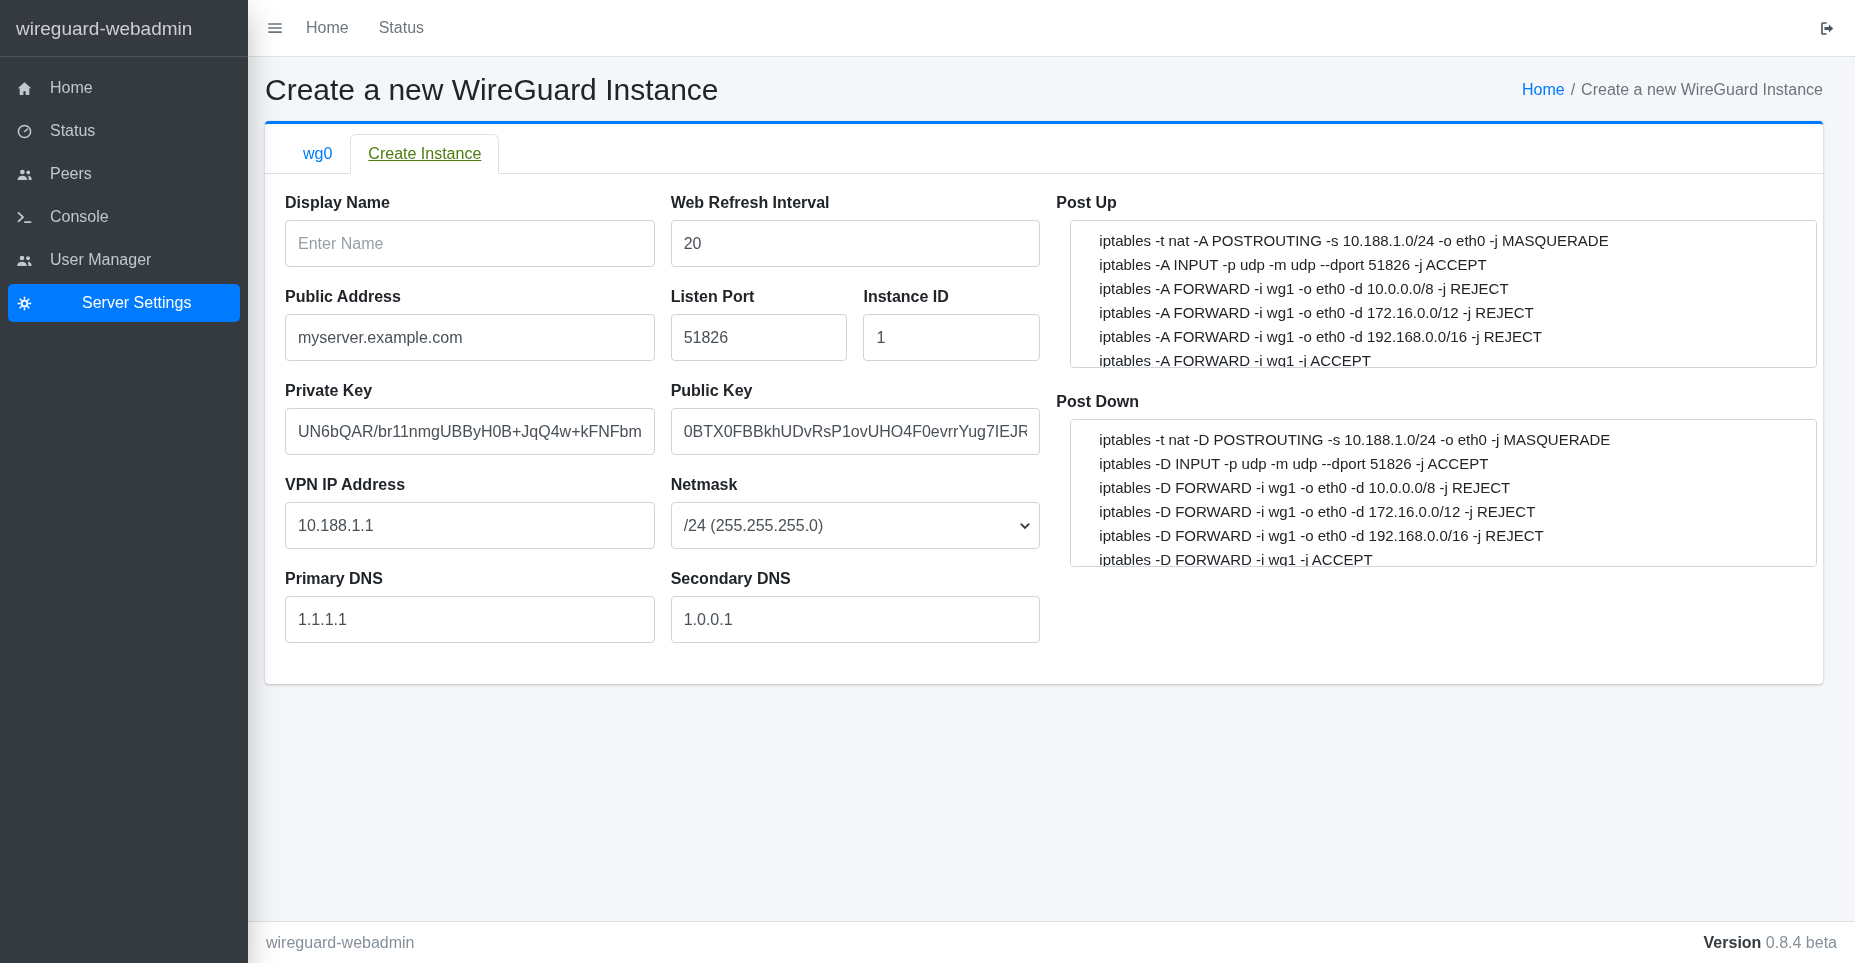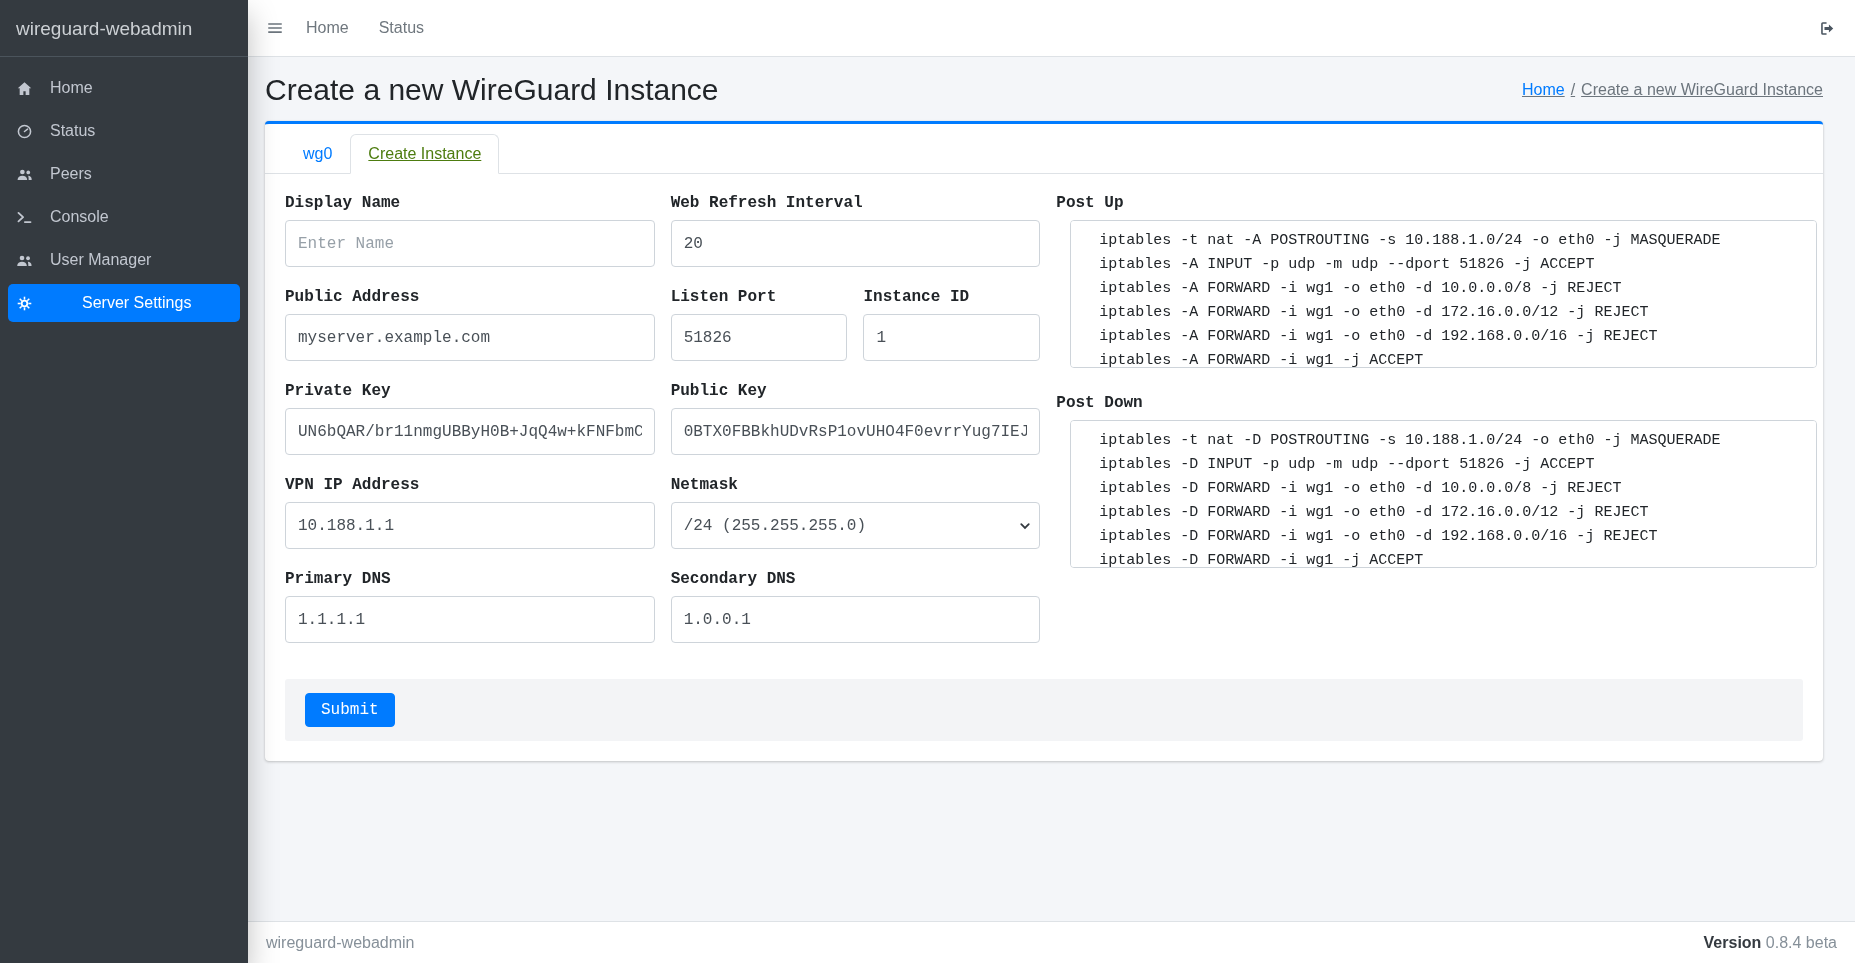--- a/index.html
+++ b/index.html
@@ -50,21 +50,21 @@
   .nav-toggle svg { width: 18px; height: 18px; }
   .topnav-link { color: #6f777e; margin-right: 30px; font-size: 16px; cursor: pointer; }
   .nav-spacer { flex: 1; }
   .logout { color: #4a5560; display: flex; align-items: center; cursor: pointer; }
   .logout svg { width: 19px; height: 19px; }
 
   .content-wrapper { flex: 1; background: #f4f6f9; padding: 16px 32px 0 17px; overflow: hidden; }
 
   .page-head { display: flex; align-items: center; justify-content: space-between; margin-bottom: 14px; }
   .page-title { font-size: 30px; font-weight: 500; color: #212529; }
-  .breadcrumb { font-size: 16px; color: #6c757d; text-decoration: underline; }
+  .breadcrumb { font-size: 16px; color: #6c757d; }
   .breadcrumb a { color: #007bff; text-decoration: none; }
   .breadcrumb .sep { margin: 0 6px; color: #6c757d; }
 
   
   .card {
     background: #fff; border-radius: 4px;
     border-top: 3px solid #007bff;
     box-shadow: 0 0 1px rgba(0,0,0,.125), 0 1px 3px rgba(0,0,0,.2);
     margin-bottom: 16px;
   }
@@ -77,21 +77,21 @@
     padding: 10px 17px; margin-bottom: -1px; cursor: pointer;
     font-size: 16px; border: 1px solid transparent;
     border-radius: 6px 6px 0 0; text-decoration: none;
   }
   .tab.link { color: #007bff; }
   .tab.active {
     color: #4d7c0f; background: #fff;
     border-color: #dee2e6 #dee2e6 #fff #dee2e6;
     text-decoration: underline;
   }
-  .card-body { padding: 20px; font-family: Liberation Mono, monospace; }
+  .card-body { padding: 20px; }
 
   .form-grid { display: grid; grid-template-columns: 1fr 1fr 2.02fr; column-gap: 16px; }
   .field { margin-bottom: 21px; }
   .field label { display: block; font-weight: 700; font-size: 16px; color: #212529; margin-bottom: 8px; }
   .split { display: grid; grid-template-columns: 1fr 1fr; column-gap: 16px; margin-top: 16px; }
 
   input.form-control, select.form-control {
     width: 100%; height: 47px; padding: 6px 12px;
     font-family: inherit; font-size: 16px; color: #495057;
     background: #fff; border: 1px solid #ced4da; border-radius: 4px;
@@ -337,23 +337,20 @@
 iptables -D INPUT -p udp -m udp --dport 51826 -j ACCEPT
 iptables -D FORWARD -i wg1 -o eth0 -d 10.0.0.0/8 -j REJECT
 iptables -D FORWARD -i wg1 -o eth0 -d 172.16.0.0/12 -j REJECT
 iptables -D FORWARD -i wg1 -o eth0 -d 192.168.0.0/16 -j REJECT
 iptables -D FORWARD -i wg1 -j ACCEPT</textarea>
               </div>
             </div>
 
           </div>
 
-          <div class="submit-strip">
-            <button class="btn-primary">Submit</button>
-          </div>
         </div>
       </div>
 
     </div>
 
     <footer class="footer">
       <span>wireguard-webadmin</span>
       <span class="version">
         <b>Version</b>
         <span>0.8.4 beta</span>

